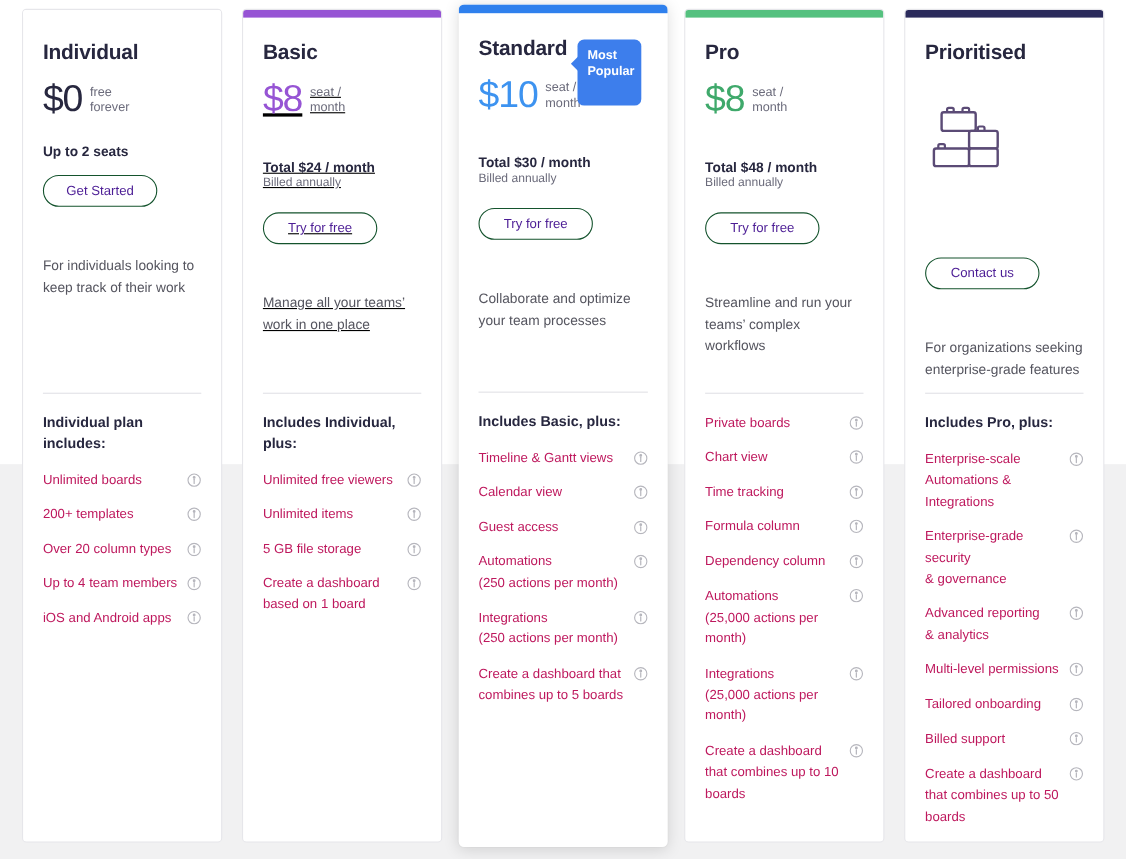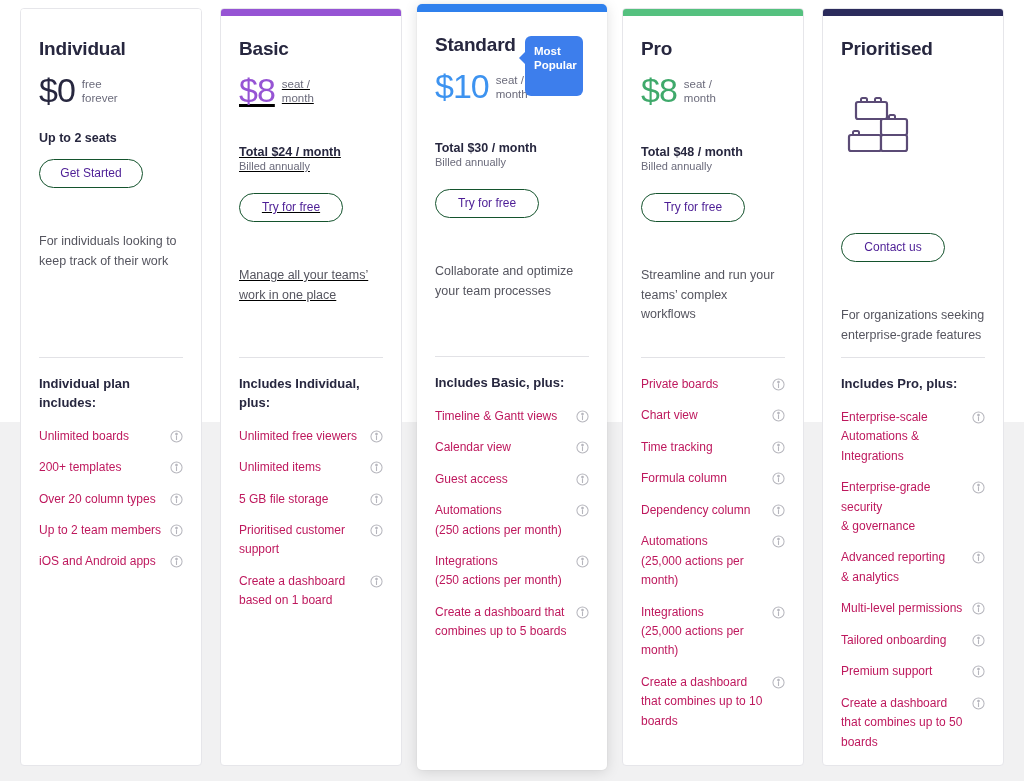--- a/index.html
+++ b/index.html
@@ -219,21 +219,21 @@
         </div>
         <div class="feature">
           <span class="feature-label">Over 20 column types</span>
           <svg class="info-icon" viewBox="0 0 14 14">
             <circle cx="7" cy="7" r="6"></circle>
             <circle class="dot" cx="7" cy="4.3" r="0.85"></circle>
             <line class="stem" x1="7" y1="6.2" x2="7" y2="10.2"></line>
           </svg>
         </div>
         <div class="feature">
-          <span class="feature-label">Up to 2 team members</span>
+          <span class="feature-label">Up to 4 team members</span>
           <svg class="info-icon" viewBox="0 0 14 14">
             <circle cx="7" cy="7" r="6"></circle>
             <circle class="dot" cx="7" cy="4.3" r="0.85"></circle>
             <line class="stem" x1="7" y1="6.2" x2="7" y2="10.2"></line>
           </svg>
         </div>
         <div class="feature">
           <span class="feature-label">iOS and Android apps</span>
           <svg class="info-icon" viewBox="0 0 14 14">
             <circle cx="7" cy="7" r="6"></circle>
@@ -267,28 +267,20 @@
         <div class="feature">
           <span class="feature-label">Unlimited items</span>
           <svg class="info-icon" viewBox="0 0 14 14">
             <circle cx="7" cy="7" r="6"></circle>
             <circle class="dot" cx="7" cy="4.3" r="0.85"></circle>
             <line class="stem" x1="7" y1="6.2" x2="7" y2="10.2"></line>
           </svg>
         </div>
         <div class="feature">
           <span class="feature-label">5 GB file storage</span>
-          <svg class="info-icon" viewBox="0 0 14 14">
-            <circle cx="7" cy="7" r="6"></circle>
-            <circle class="dot" cx="7" cy="4.3" r="0.85"></circle>
-            <line class="stem" x1="7" y1="6.2" x2="7" y2="10.2"></line>
-          </svg>
-        </div>
-        <div class="feature">
-          <span class="feature-label">Prioritised customer support</span>
           <svg class="info-icon" viewBox="0 0 14 14">
             <circle cx="7" cy="7" r="6"></circle>
             <circle class="dot" cx="7" cy="4.3" r="0.85"></circle>
             <line class="stem" x1="7" y1="6.2" x2="7" y2="10.2"></line>
           </svg>
         </div>
         <div class="feature">
           <span class="feature-label">Create a dashboard based on 1 board</span>
           <svg class="info-icon" viewBox="0 0 14 14">
             <circle cx="7" cy="7" r="6"></circle>
@@ -495,21 +487,21 @@
         </div>
         <div class="feature">
           <span class="feature-label">Tailored onboarding</span>
           <svg class="info-icon" viewBox="0 0 14 14">
             <circle cx="7" cy="7" r="6"></circle>
             <circle class="dot" cx="7" cy="4.3" r="0.85"></circle>
             <line class="stem" x1="7" y1="6.2" x2="7" y2="10.2"></line>
           </svg>
         </div>
         <div class="feature">
-          <span class="feature-label">Premium support</span>
+          <span class="feature-label">Billed support</span>
           <svg class="info-icon" viewBox="0 0 14 14">
             <circle cx="7" cy="7" r="6"></circle>
             <circle class="dot" cx="7" cy="4.3" r="0.85"></circle>
             <line class="stem" x1="7" y1="6.2" x2="7" y2="10.2"></line>
           </svg>
         </div>
         <div class="feature">
           <span class="feature-label">Create a dashboard that combines up to 50 boards</span>
           <svg class="info-icon" viewBox="0 0 14 14">
             <circle cx="7" cy="7" r="6"></circle>

